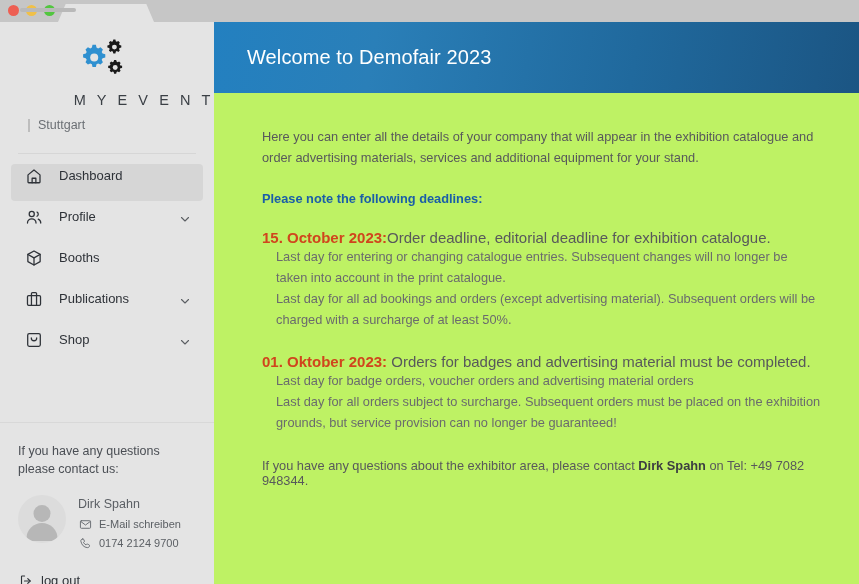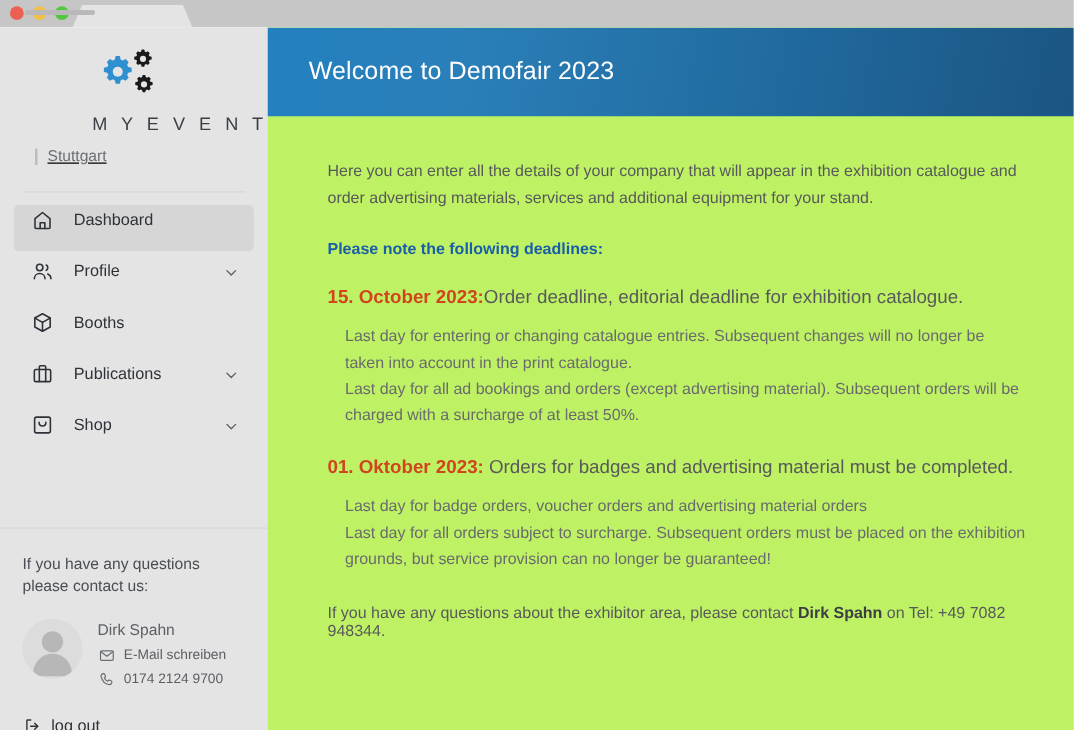--- a/index.html
+++ b/index.html
@@ -87,21 +87,20 @@
     color: #3a3f45;
     font-weight: 400;
     text-align: right;
     padding-left: 3px;
   }
   .brand-sub-wrap {
     margin-top: 10px;
     padding-left: 28px;
     display: flex;
     align-items: center;
-    text-decoration: underline;
   }
   .brand-sub-bar {
     width: 2px;
     height: 13px;
     background: #bdbdbd;
     margin-right: 8px;
   }
   .brand-sub {
     font-size: 12.5px;
     color: #6b6f74;
@@ -275,21 +274,20 @@
     margin-top: 23px;
   }
   .date-red {
     color: #d0451d;
     font-weight: bold;
   }
   .p-detail {
     font-size: 12.8px;
     line-height: 21px;
     color: #6a6b6d;
-    margin-top: 12px;
     padding-left: 14px;
     max-width: 560px;
   }
   .p-contact {
     font-size: 12.8px;
     color: #58595b;
     margin-top: 25px;
   }
   .p-contact b { color: #3c3e41; font-weight: bold; }
 </style>

